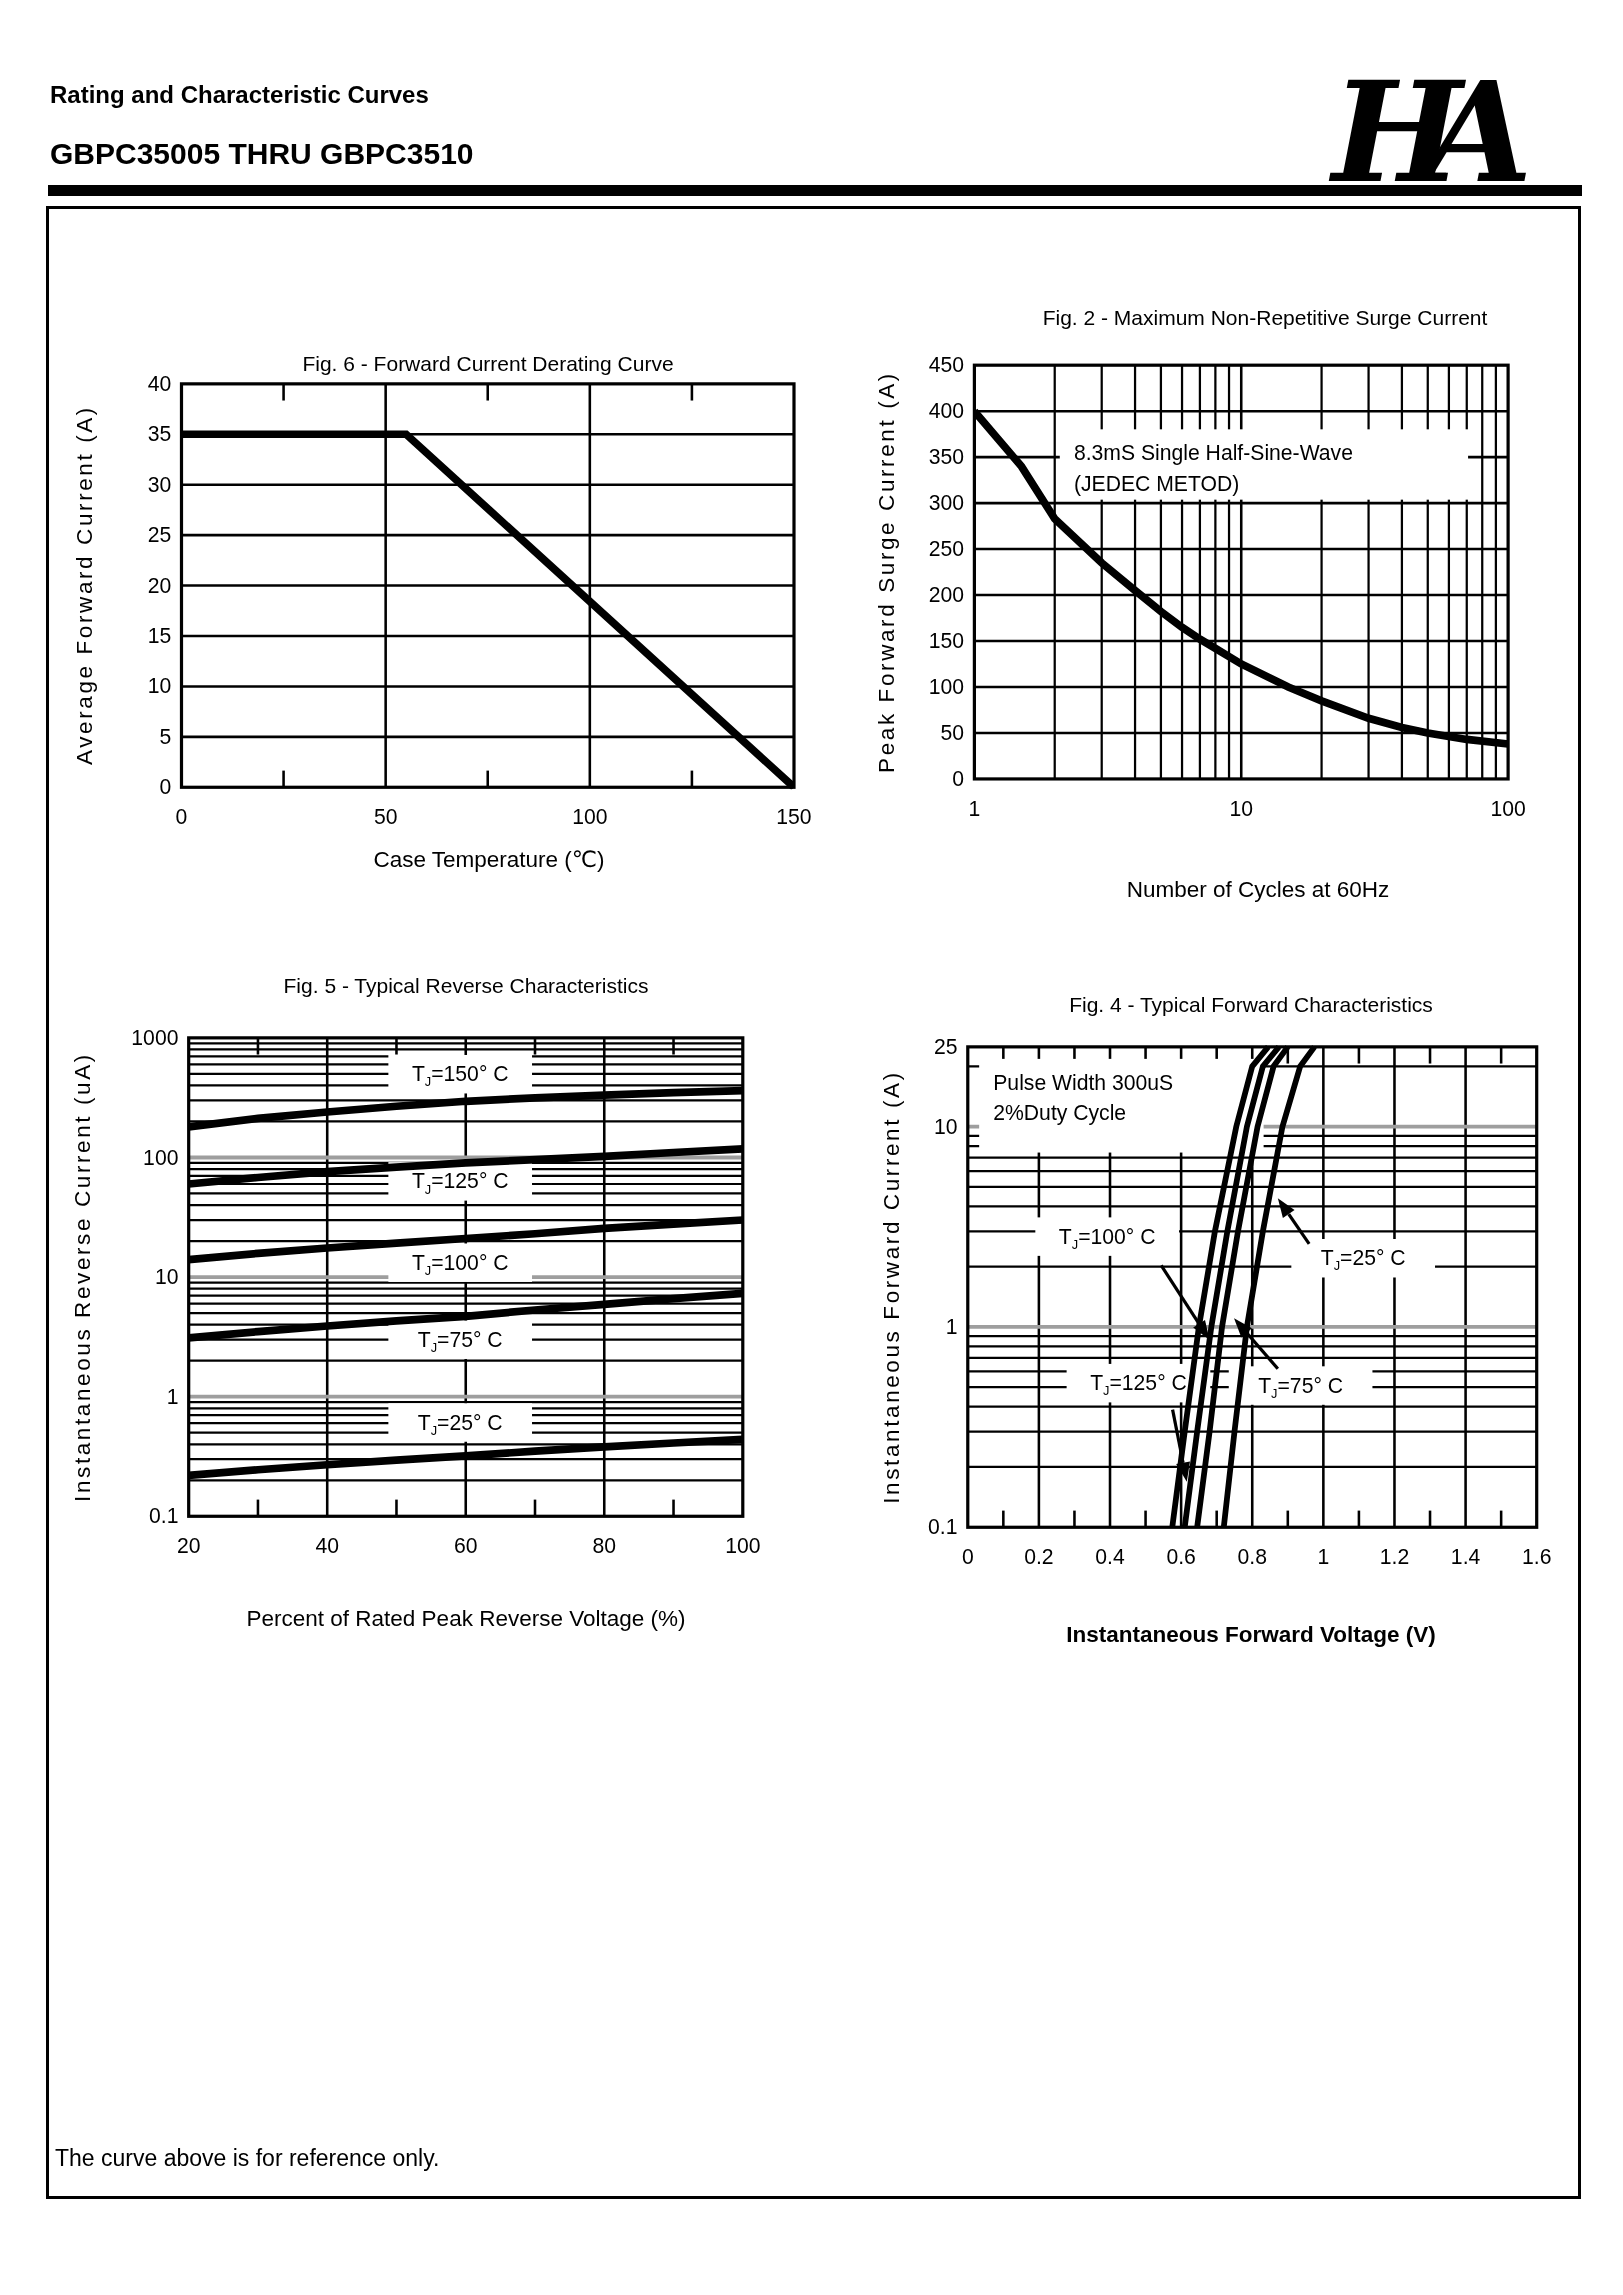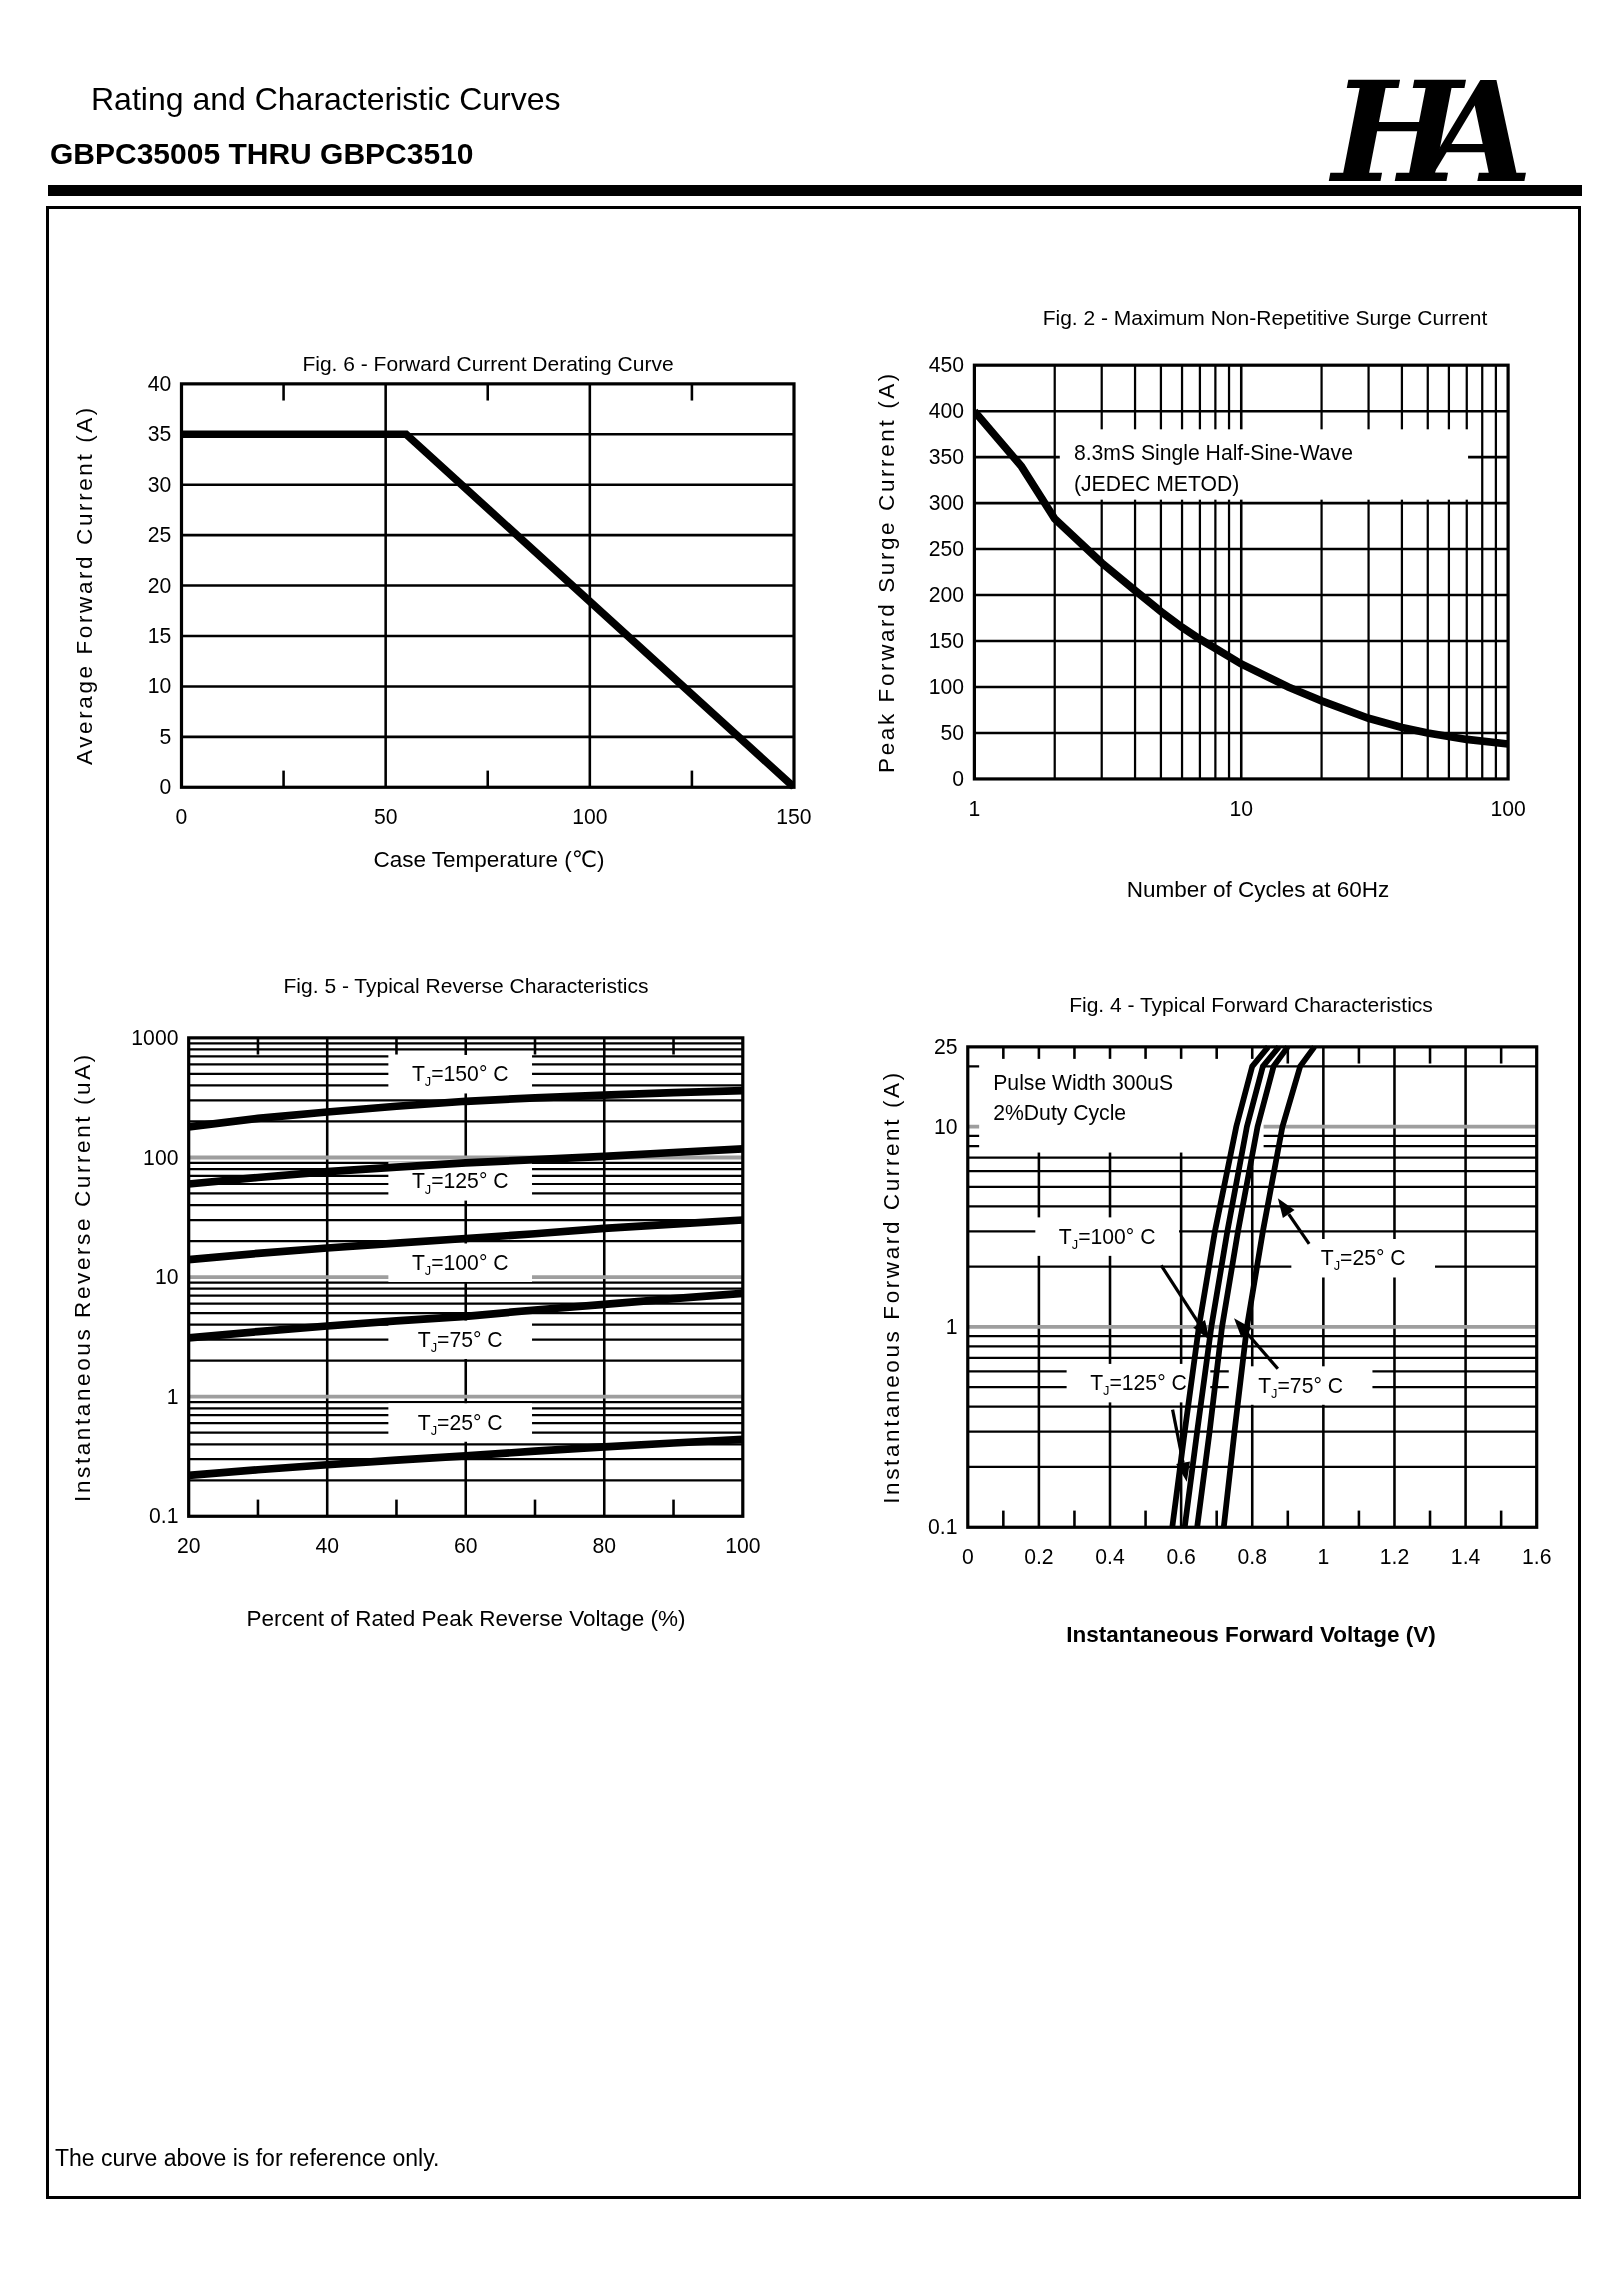--- a/index.html
+++ b/index.html
@@ -1,18 +1,18 @@
 <!DOCTYPE html>
 <html style="font-size:10.3px"><head>
 <meta charset="utf-8">
 <style>
   html,body{margin:0;padding:0;background:#fff;}
   .sheet{position:relative;width:1624px;height:2295px;background:#ffffff;
          font-family:"Liberation Sans","DejaVu Sans",sans-serif;color:#000;overflow:hidden;}
-  .page-title{position:absolute;left:50px;top:81px;font-size:32px;font-weight:normal;white-space:nowrap;margin-left:41px;}
+  .page-title{position:absolute;left:50px;top:81px;font-size:24px;font-weight:bold;white-space:nowrap;}
   .page-subtitle{position:absolute;left:50px;top:137px;font-size:30px;font-weight:bold;white-space:nowrap;}
   .logo{position:absolute;left:1332px;top:64px;font-family:"DejaVu Serif","Liberation Serif",serif;
         font-style:italic;font-weight:bold;font-size:138px;line-height:1;white-space:nowrap;}
   .logo .logo-a{margin-left:-37px;}
   .rule{position:absolute;left:48px;top:185px;width:1534px;height:11px;background:#000;}
   .content-box{position:absolute;left:46px;top:206px;width:1529px;height:1987px;border:3.2px solid #000;}
   .chart-title{position:absolute;transform:translateX(-50%);font-size:21px;white-space:nowrap;}
   .x-caption{position:absolute;transform:translateX(-50%);font-size:22.5px;white-space:nowrap;}
   .y-caption{position:absolute;transform:translate(-50%,-50%) rotate(-90deg);
              font-size:22.5px;letter-spacing:2.6px;white-space:nowrap;}

